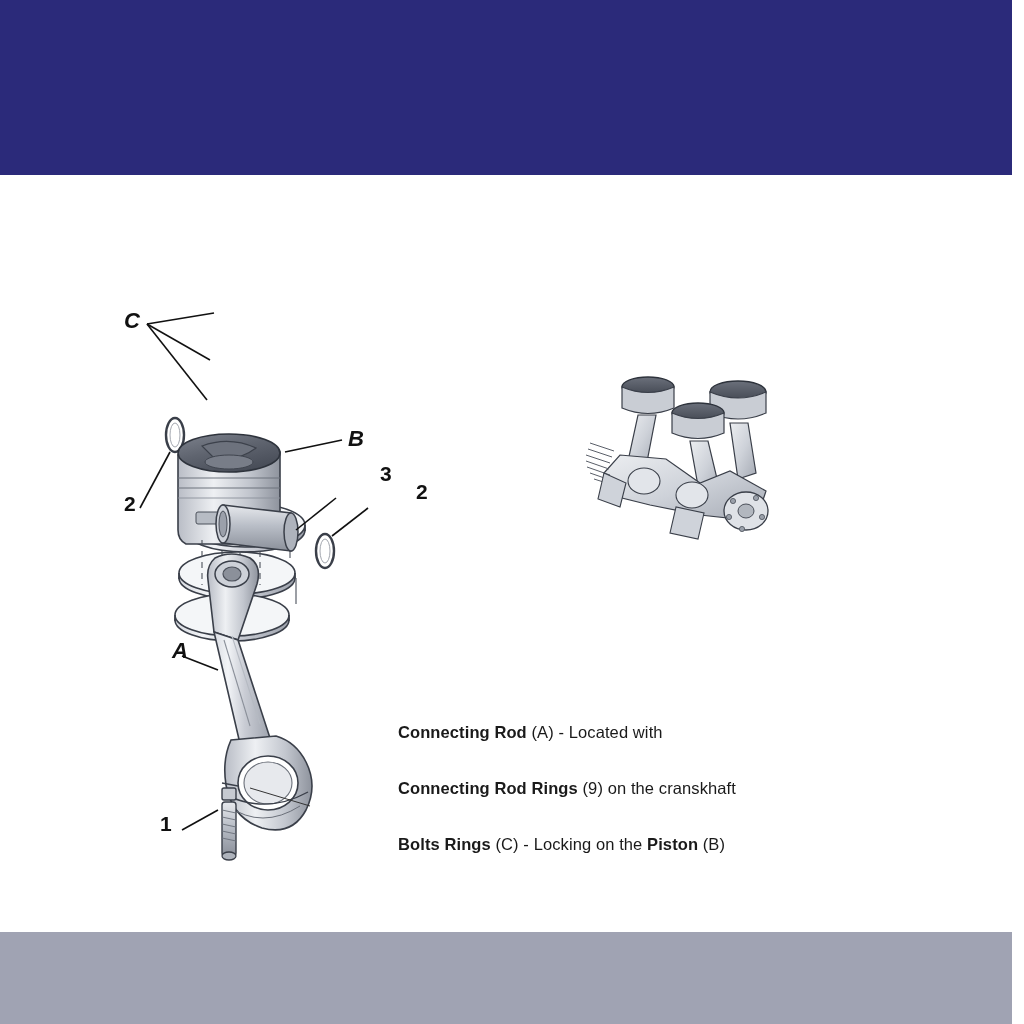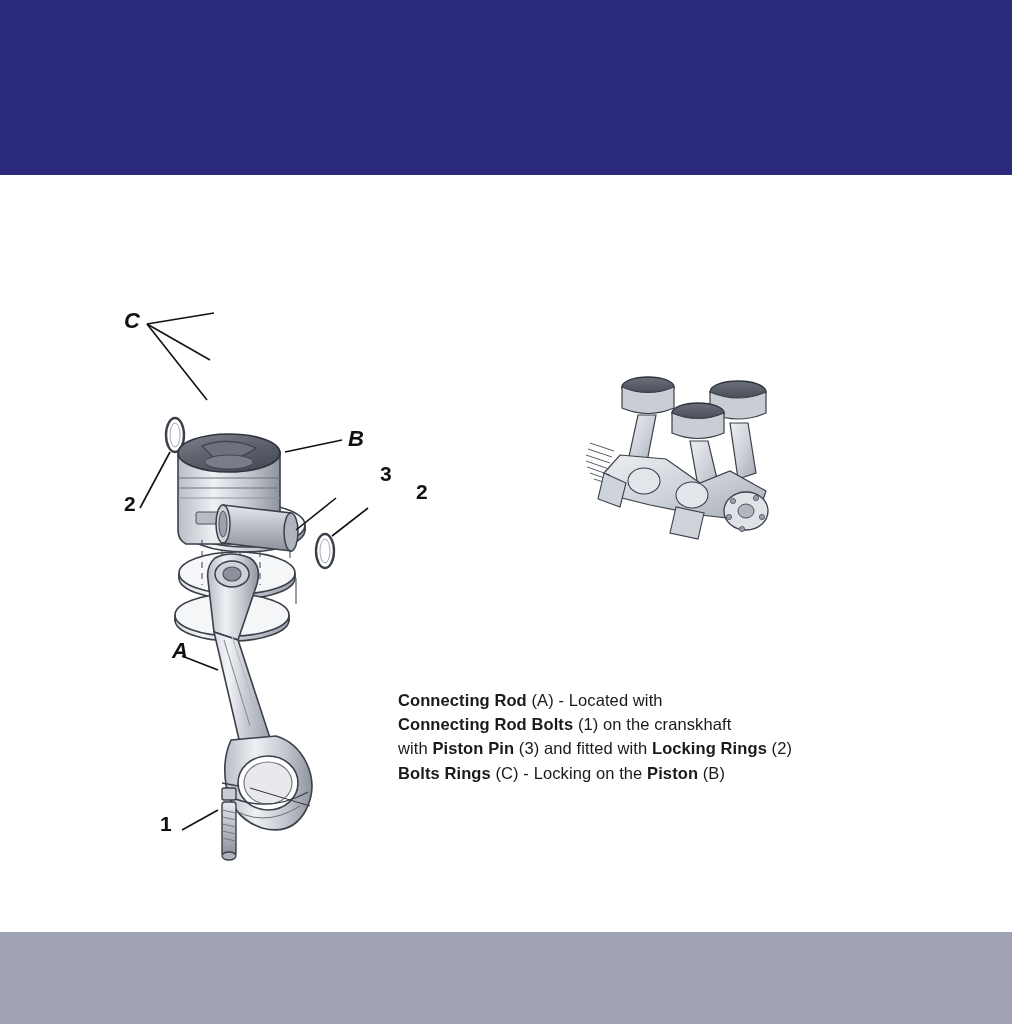--- a/index.html
+++ b/index.html
@@ -68,21 +68,21 @@
     position: absolute;
     left: 398px;
     top: 688px;
     width: 470px;
     font-size: 16.5px;
     line-height: 24.2px;
     color: #1a1a1a;
     letter-spacing: 0.1px;
   }
   .caption b { font-weight: bold; }
-  .caption .line { white-space: nowrap; }
+  .caption .line { white-space: nowrap; margin-top: 32px; }
 
   
   .callout {
     position: absolute;
     font-weight: bold;
     color: #111111;
     font-size: 21px;
   }
   .callout.italic { font-style: italic; font-size: 22px; }
 </style>
@@ -324,23 +324,20 @@
         <path d="M96 152 L90 178 L118 184 L124 158 Z" fill="#cfd3da" stroke="#3a3f49" stroke-width="1.1"></path>
       </g>
     </svg>
   </div>
 
   <div class="caption">
     <div class="line">
       <b>Connecting Rod</b><span> (A) - Located with</span>
     </div>
     <div class="line">
-      <b>Connecting Rod Bolts</b><span> (1) on the cranskhaft</span>
-    </div>
-    <div class="line">
-      <span>with </span><b>Piston Pin</b><span> (3) and fitted with </span><b>Locking Rings</b><span> (2)</span>
+      <b>Connecting Rod Rings</b><span> (9) on the cranskhaft</span>
     </div>
     <div class="line">
       <b>Bolts Rings</b><span> (C) - Locking on the </span><b>Piston</b><span> (B)</span>
     </div>
   </div>
 
 </div>
 
 </body></html>

